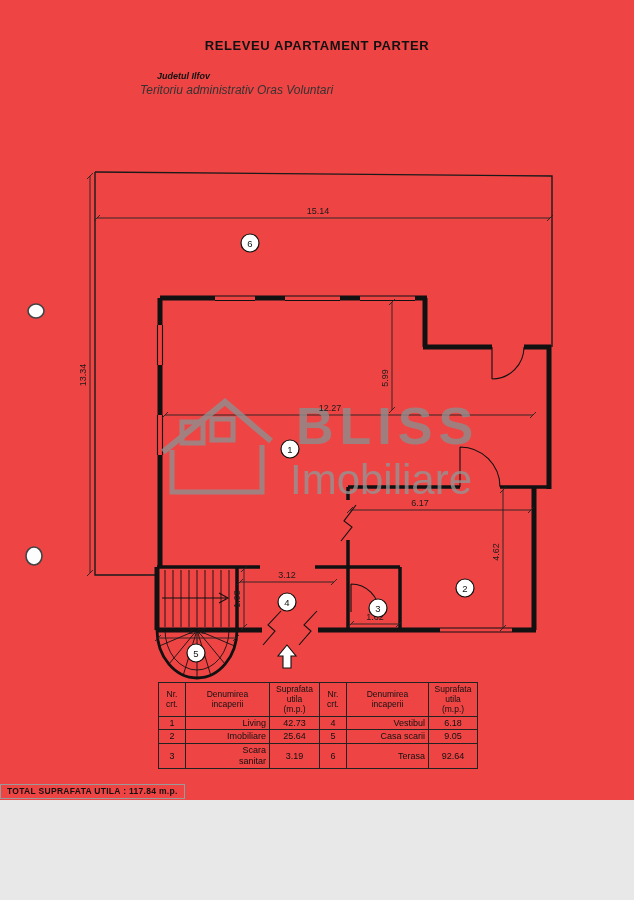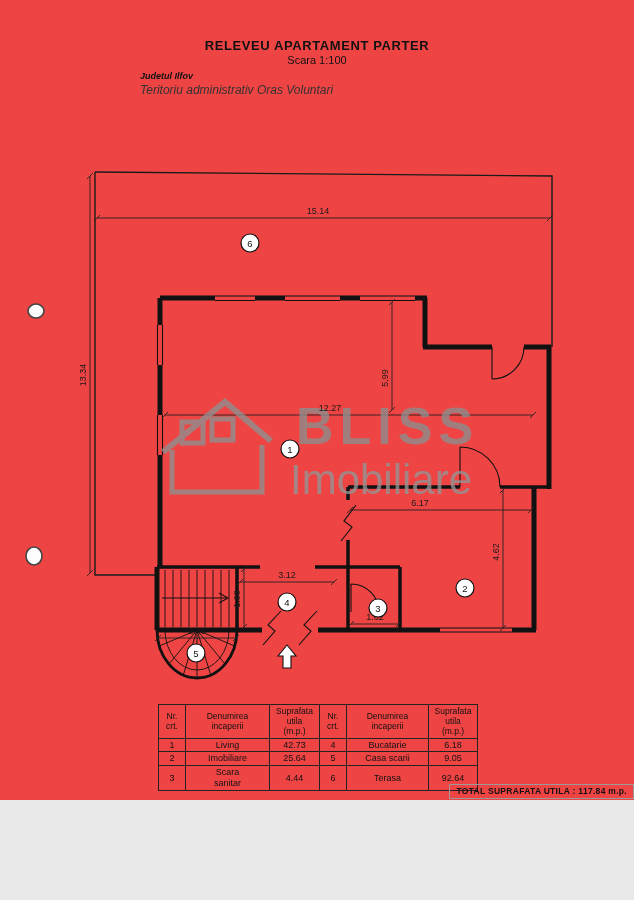--- a/index.html
+++ b/index.html
@@ -15,56 +15,55 @@
   .plan-svg{position:absolute;left:0;top:0;}
   .title{
     position:absolute;top:38px;left:0;width:100%;
     text-align:center;font-size:13px;font-weight:bold;letter-spacing:.6px;
   }
   .scale{
     position:absolute;top:54px;left:0;width:100%;
     text-align:center;font-size:11px;
   }
   .county{
-    position:absolute;top:71px;left:140px;
+    position:absolute;top:71px;left:157px;
     font-size:9px;font-weight:bold;font-style:italic;
   }
   .territory{
     position:absolute;top:83px;left:140px;
     font-size:12px;font-style:italic;color:#333;
   }
   table.room-table{
-    position:absolute;left:158px;top:704px;
+    position:absolute;left:158px;top:682px;
     border-collapse:collapse;font-size:9px;color:#111;
     table-layout:fixed;
   }
   .room-table th,.room-table td{
     border:1px solid #222;padding:1px 3px;
     white-space:pre-line;line-height:1.2;vertical-align:middle;
   }
   .room-table th{font-weight:normal;font-size:8.5px;text-align:center;}
   .room-table td.c{text-align:center;}
-  .room-table td.l{text-align:center;}
+  .room-table td.l{text-align:right;}
   .totals{
     position:absolute;top:784px;left:0;width:634px;
-    display:flex;flex-direction:column;align-items:flex-end;gap:2px;
+    display:flex;flex-direction:column;align-items:flex-start;gap:2px;
   }
   .total-line{
     font-size:8.5px;font-weight:bold;letter-spacing:.3px;
     border:1px solid #9a9a9a;padding:0 6px;line-height:1.5;
   }
   svg text{font-family:"Liberation Sans",sans-serif;}
 </style>
 </head>
 <body>
 
 <div class="page">
 
   <div class="title">RELEVEU APARTAMENT PARTER</div>
-  <div class="scale">Scara 1:100</div>
   <div class="county">Judetul Ilfov</div>
   <div class="territory">Teritoriu administrativ Oras Voluntari</div>
 
   <svg class="plan-svg" width="634" height="900" viewBox="0 0 634 900">
 
     <g stroke="#444" fill="#fdfdfd">
       <ellipse cx="36" cy="311" rx="8" ry="7" stroke-width="1.6"></ellipse>
       <ellipse cx="34" cy="556" rx="8" ry="9" stroke-width="1.6"></ellipse>
     </g>
 
@@ -216,36 +215,36 @@
 utila
 (m.p.)</th>
       </tr>
     </thead>
     <tbody>
       <tr>
         <td class="c">1</td>
         <td class="l">Living</td>
         <td class="c">42.73</td>
         <td class="c">4</td>
-        <td class="l">Bucatarie</td>
+        <td class="l">Vestibul</td>
         <td class="c">6.18</td>
       </tr>
       <tr>
         <td class="c">2</td>
         <td class="l">Imobiliare</td>
         <td class="c">25.64</td>
         <td class="c">5</td>
         <td class="l">Casa scarii</td>
         <td class="c">9.05</td>
       </tr>
       <tr>
         <td class="c">3</td>
         <td class="l">Scara
 sanitar</td>
-        <td class="c">4.44</td>
+        <td class="c">3.19</td>
         <td class="c">6</td>
         <td class="l">Terasa</td>
         <td class="c">92.64</td>
       </tr>
     </tbody>
   </table>
 
   <div class="totals">
     <div class="total-line">TOTAL SUPRAFATA UTILA : 117.84 m.p.</div>
   </div>

